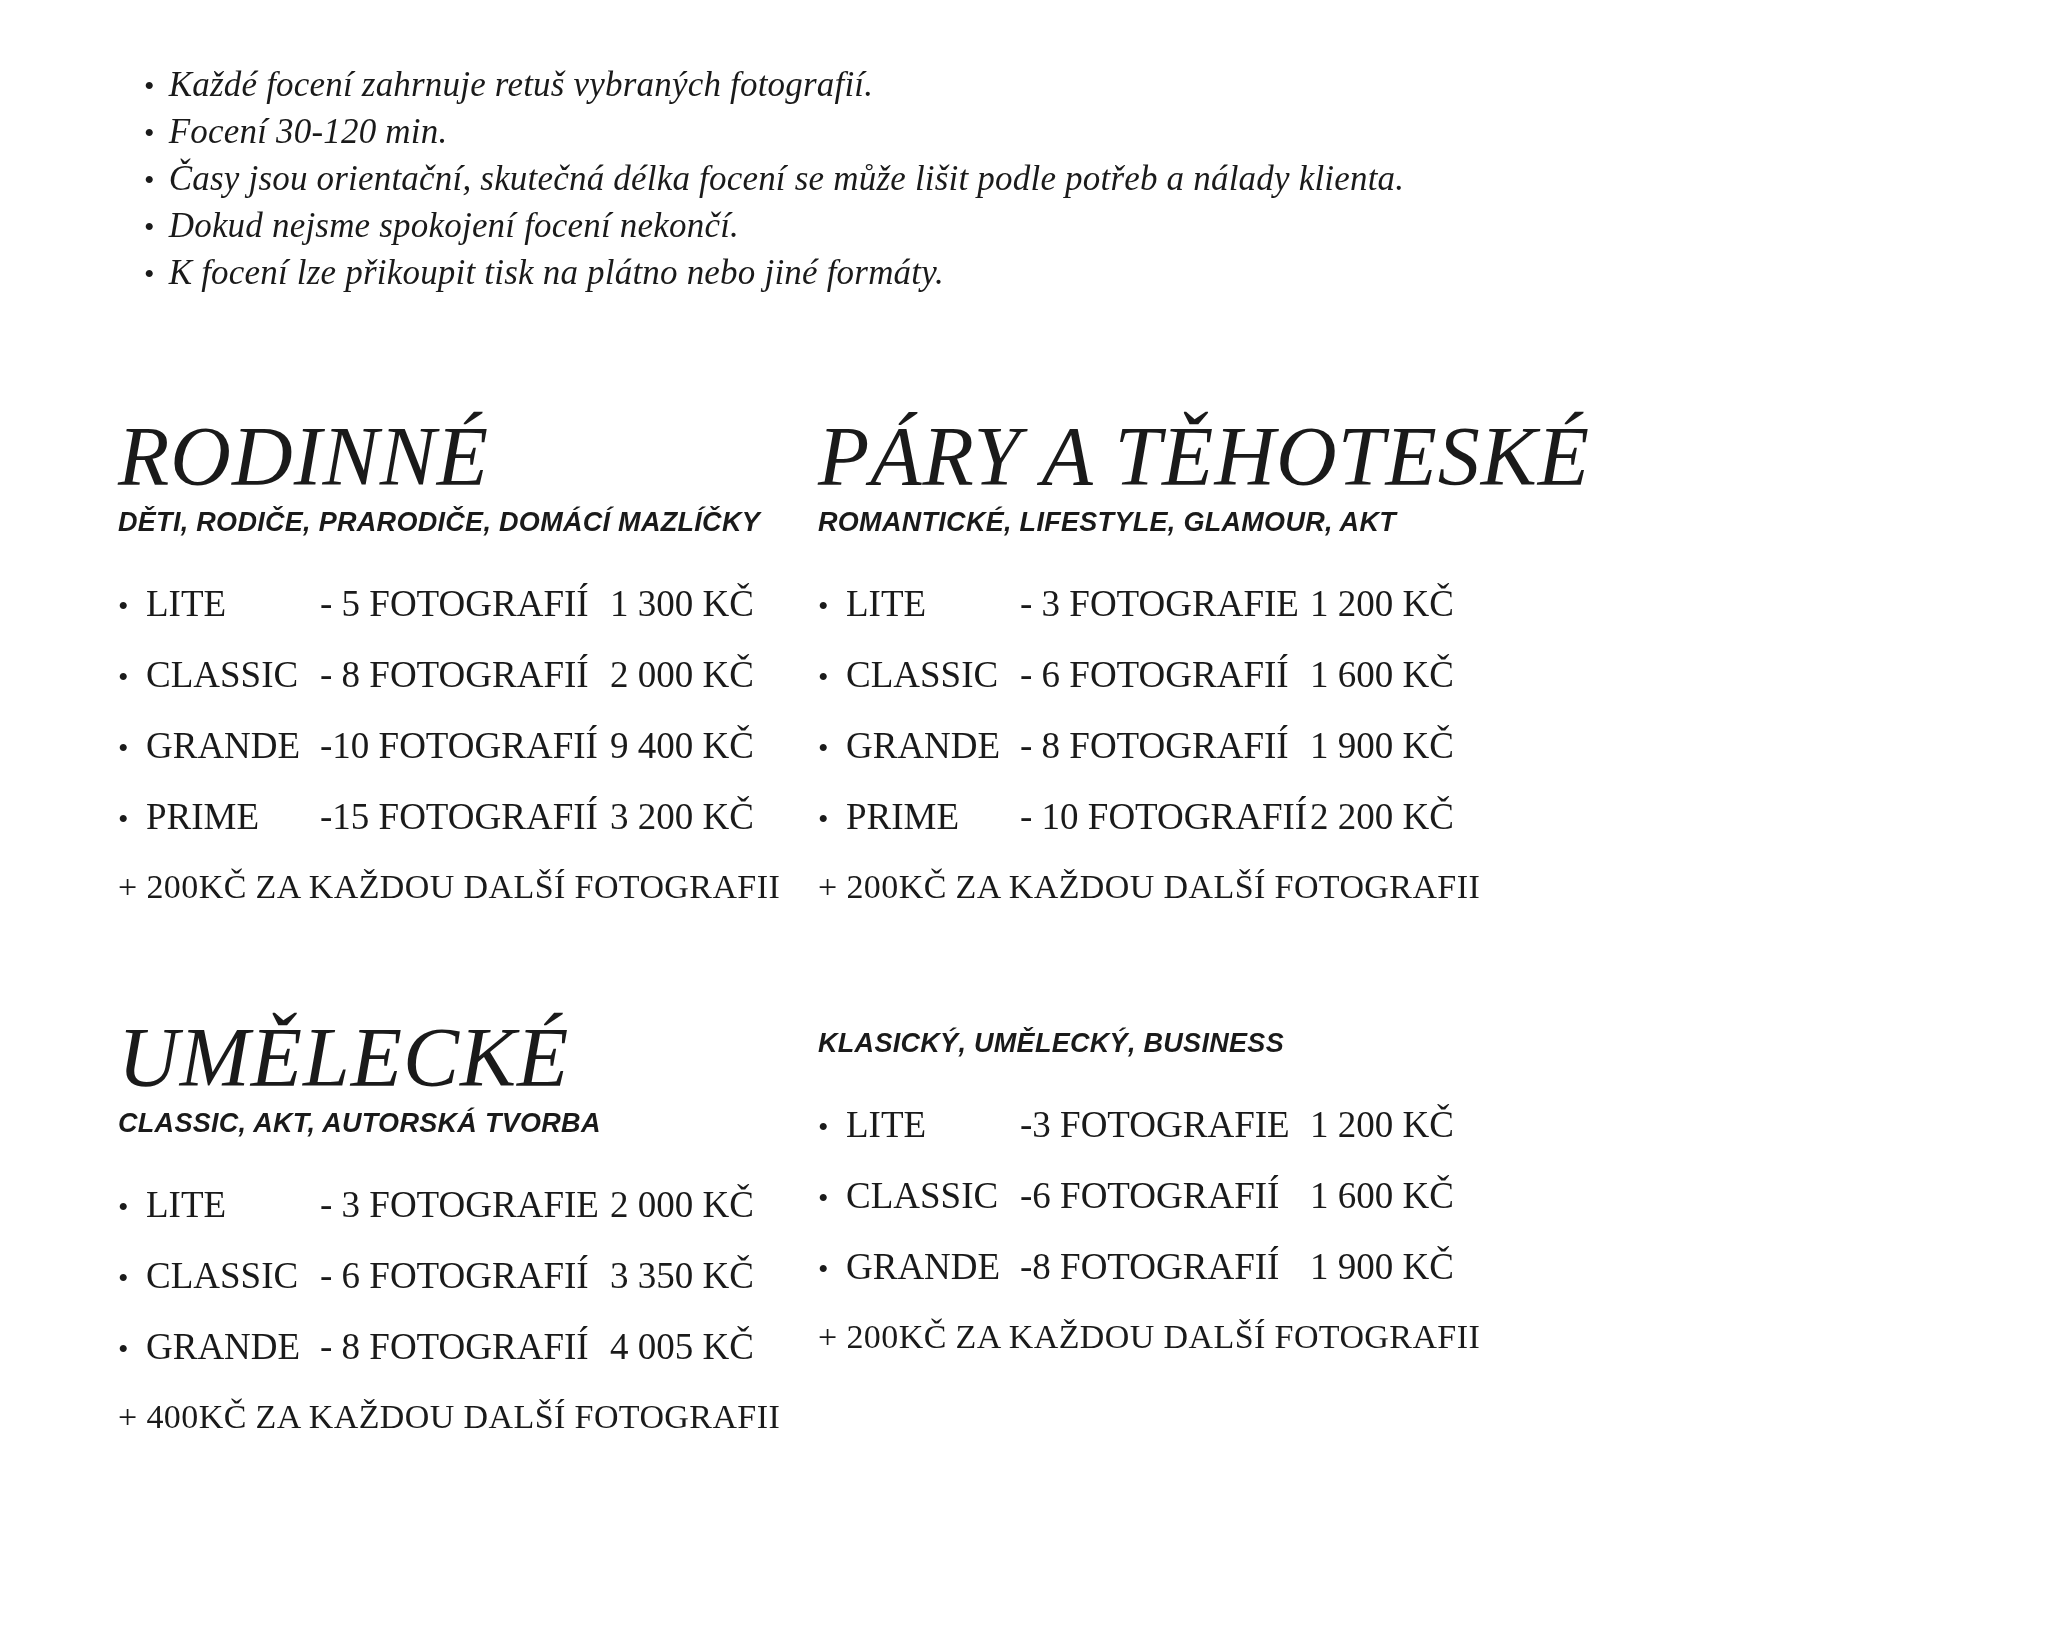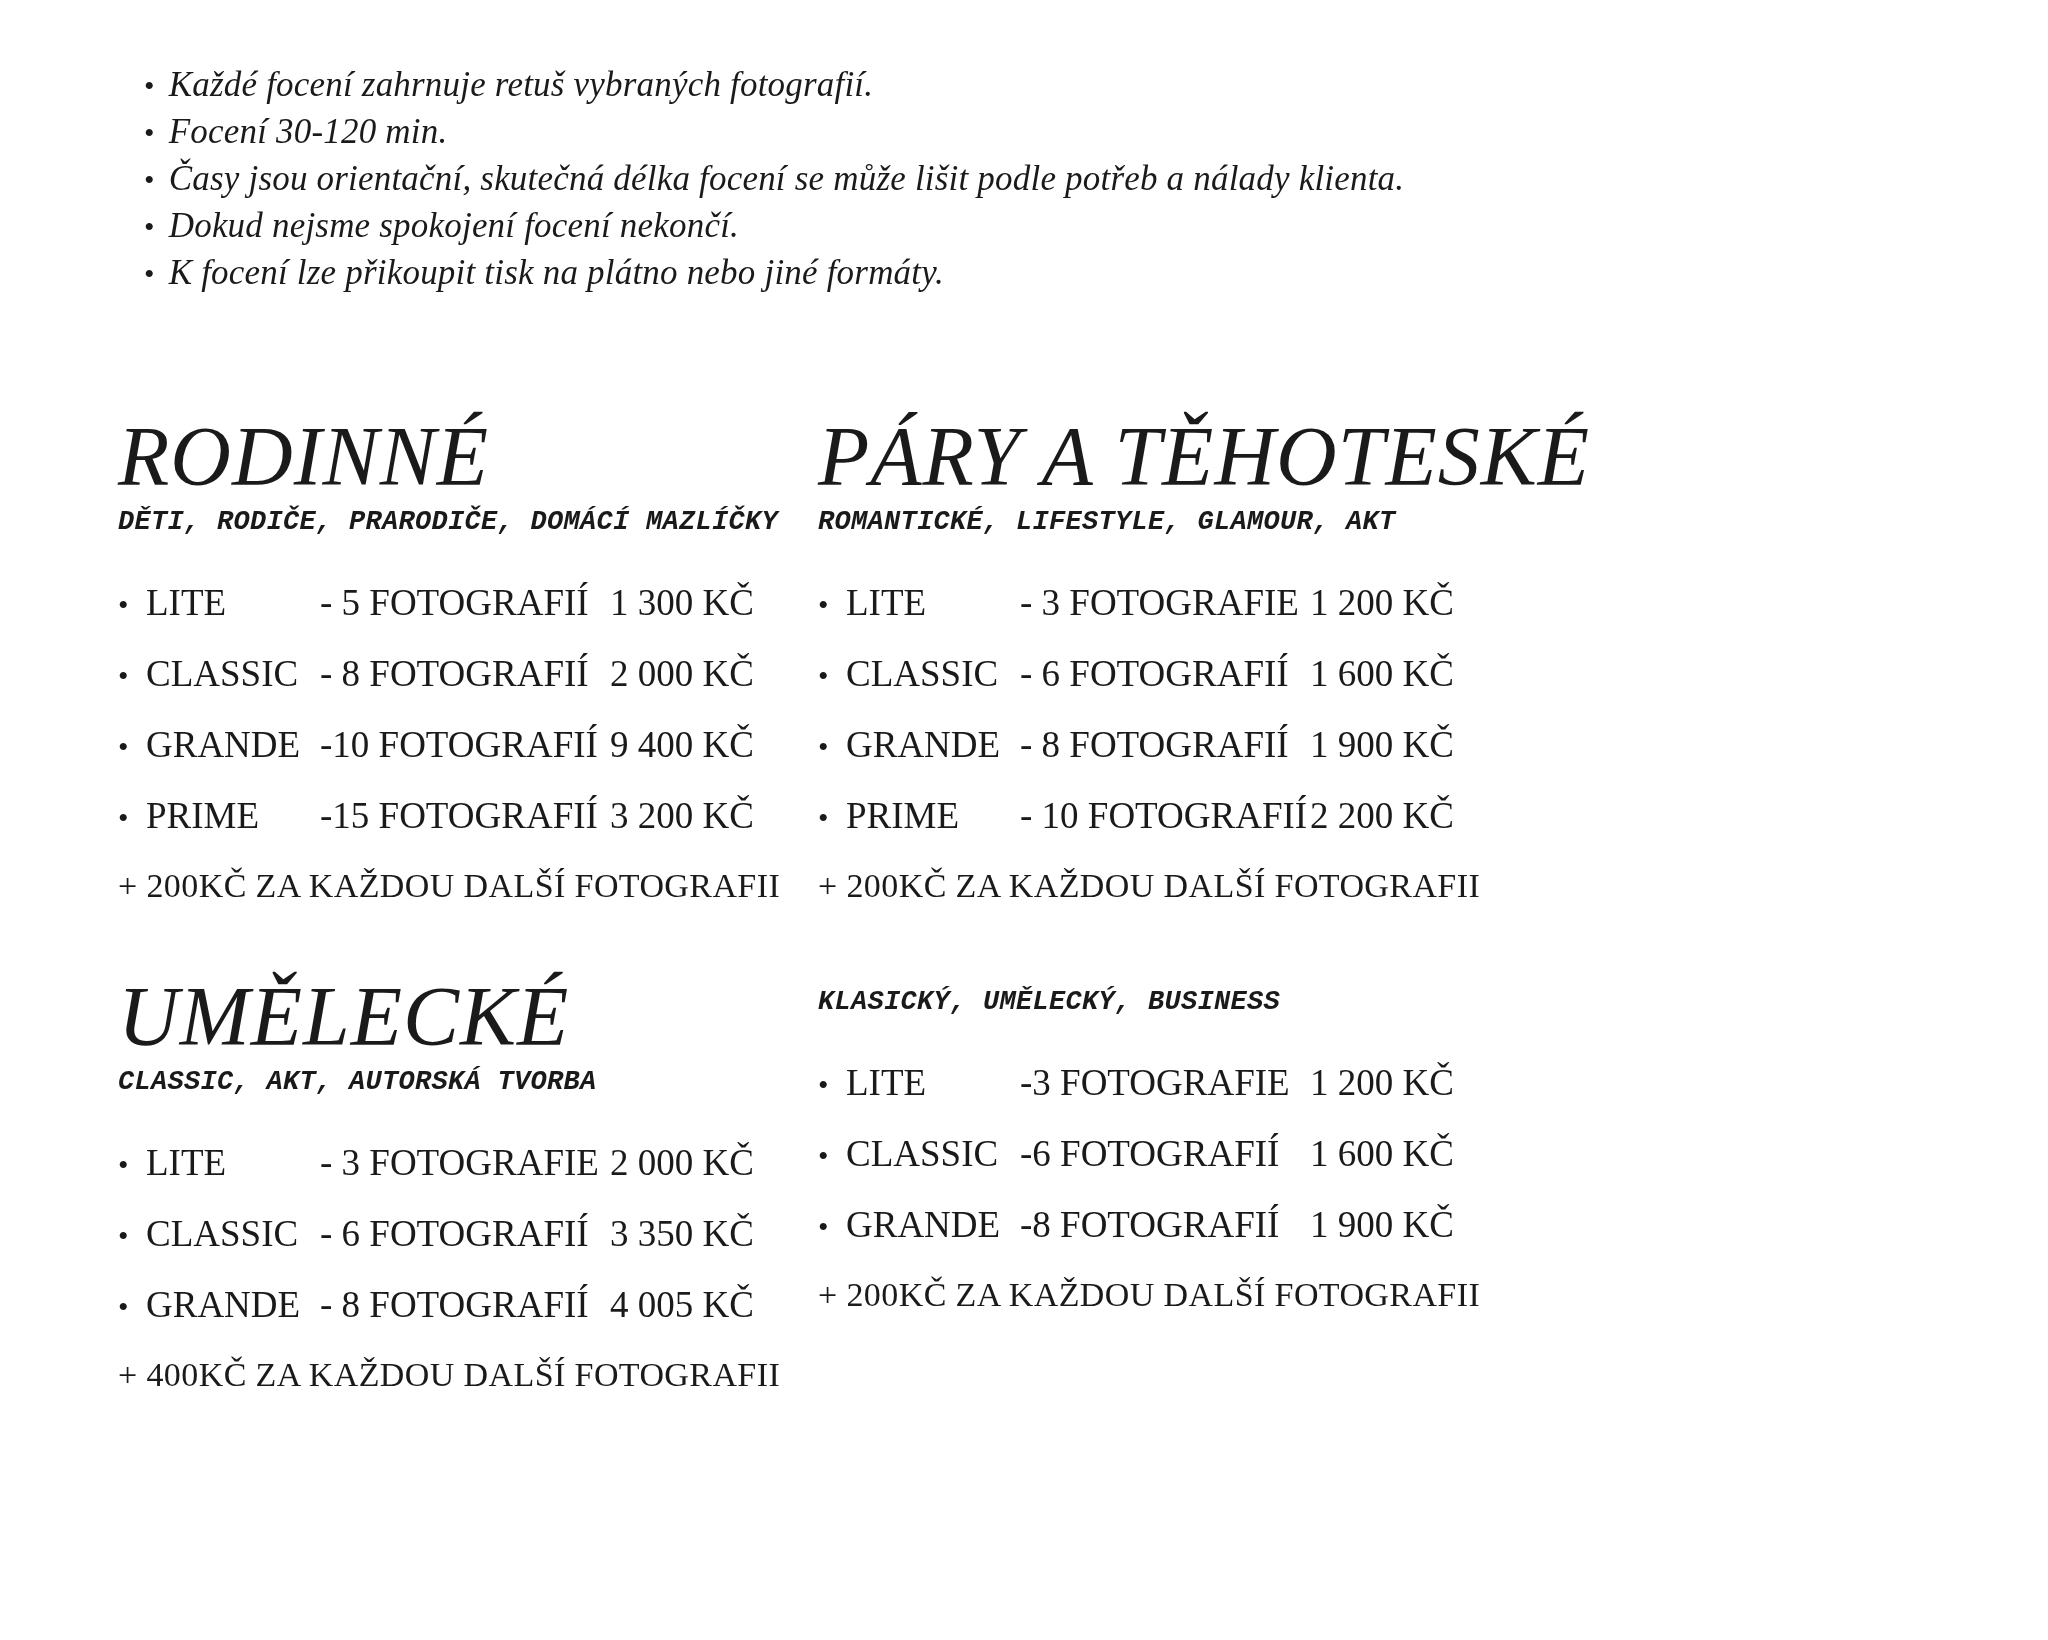--- a/index.html
+++ b/index.html
@@ -36,34 +36,34 @@
   }
   .notes .bullet {
     font-style: normal;
     margin-right: 14px;
     font-size: 30px;
   }
   
   .sections {
     display: grid;
     grid-template-columns: 700px 860px;
-    row-gap: 72px;
+    row-gap: 112px;
     margin-top: 120px;
   }
   .section-title {
     font-style: italic;
     font-weight: normal;
     font-size: 84px;
     line-height: 0.95;
     letter-spacing: 1px;
     margin: 0;
     white-space: nowrap;
   }
   .section-subtitle {
-    font-family: Liberation Mono, monospace;
+    font-family: Liberation Sans, sans-serif;
     font-weight: bold;
     font-style: italic;
     font-size: 27px;
     letter-spacing: 0.3px;
     margin-top: 10px;
     white-space: nowrap;
   }
   .rows {
     margin-top: 46px;
   }

